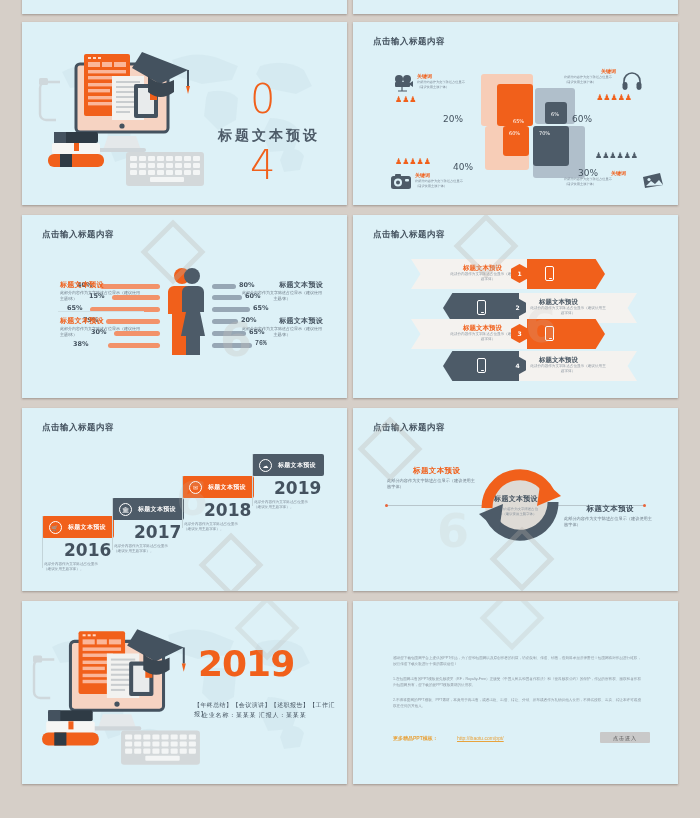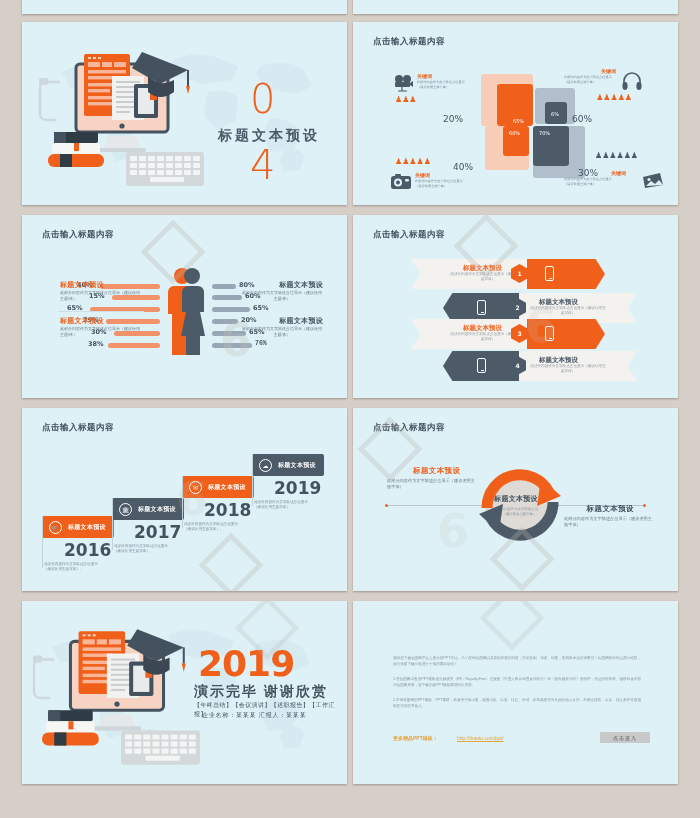--- a/index.html
+++ b/index.html
@@ -310,21 +310,21 @@
     <div class="blabel" style="left:55px;top:66px;">40%</div>
     <div class="bar" style="left:90px;top:80px;width:48px;background:#f2926a;"></div>
     <div class="blabel" style="left:67px;top:77px;">15%</div>
     <div class="bar" style="left:68px;top:92px;width:70px;background:#f2926a;"></div>
     <div class="blabel" style="left:45px;top:89px;">65%</div>
     <div class="bar" style="left:84px;top:104px;width:54px;background:#f2926a;"></div>
     <div class="blabel" style="left:61px;top:101px;">79%</div>
     <div class="bar" style="left:92px;top:116px;width:46px;background:#f2926a;"></div>
     <div class="blabel" style="left:69px;top:113px;">30%</div>
     <div class="bar" style="left:86px;top:128px;width:52px;background:#f2926a;"></div>
-    <div class="blabel" style="left:66px;top:125px;">38%</div>
+    <div class="blabel" style="left:51px;top:125px;">38%</div>
 
     <div class="bar" style="left:190px;top:69px;width:24px;background:#97a7b5;"></div>
     <div class="blabel" style="left:217px;top:66px;">80%</div>
     <div class="bar" style="left:190px;top:80px;width:30px;background:#97a7b5;"></div>
     <div class="blabel" style="left:223px;top:77px;">60%</div>
     <div class="bar" style="left:190px;top:92px;width:38px;background:#97a7b5;"></div>
     <div class="blabel" style="left:231px;top:89px;">65%</div>
     <div class="bar" style="left:190px;top:104px;width:26px;background:#97a7b5;"></div>
     <div class="blabel" style="left:219px;top:101px;">20%</div>
     <div class="bar" style="left:190px;top:116px;width:34px;background:#97a7b5;"></div>
@@ -555,21 +555,20 @@
           <rect x="119" y="122" width="7" height="5" rx="1"></rect>
           <rect x="128" y="122" width="7" height="5" rx="1"></rect>
           <rect x="137" y="122" width="7" height="5" rx="1"></rect>
           <rect x="146" y="122" width="7" height="5" rx="1"></rect>
           <rect x="155" y="122" width="7" height="5" rx="1"></rect>
         <rect x="112" y="129" width="34" height="5" rx="1"></rect>
       </g>
     </svg>
 
     <div class="year2019" style="position:absolute;left:176px;top:42px;">2019</div>
-    <div class="thanks" style="position:absolute;left:172px;top:82px;">演示完毕 谢谢欣赏</div>
     <div class="tagline" style="position:absolute;left:172px;top:100px;">【年终总结】【会议演讲】【述职报告】【工作汇报】</div>
     <div class="byline" style="position:absolute;left:180px;top:110px;">企业名称：某某某        汇报人：某某某</div>
 
     <div class="wm" style="left:222px;top:4px;opacity:.22;">
         <div class="wm-diamond"></div>
       </div>
   </div>
 
   <div class="slide" style="left:353px;top:601px;width:325px;height:183px;">
     <div class="cr-body" style="left:40px;top:54px;">感谢您下载包图网平台上提供的PPT作品，为了您和包图网以及原创作者的利益，请勿复制、传播、销售，否则将承担法律责任！包图网将对作品进行维权，按照传播下载次数进行十倍的索取赔偿！</div>

